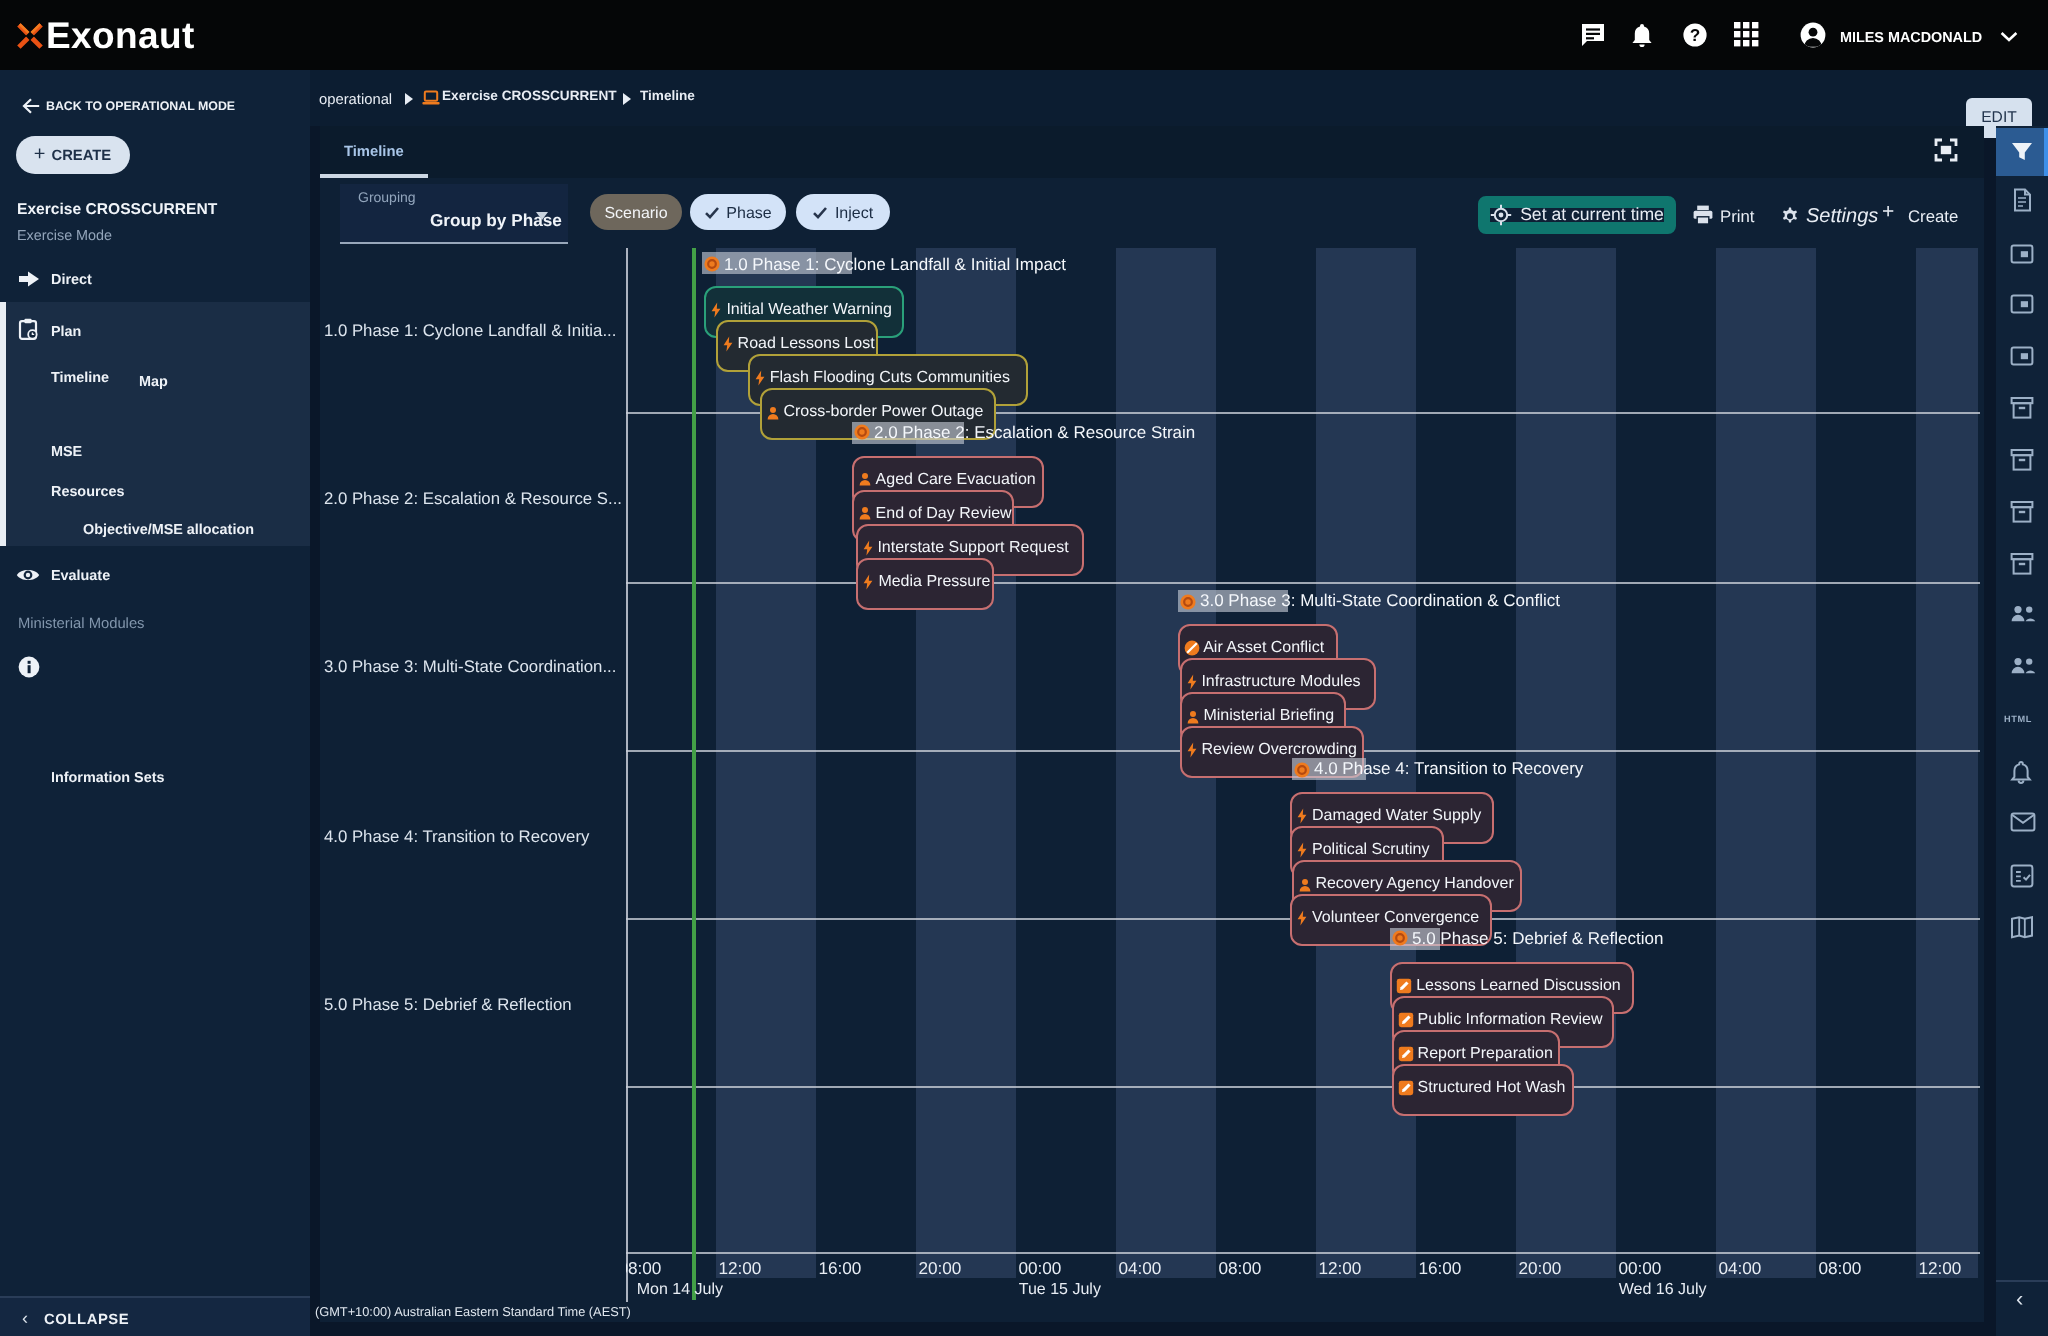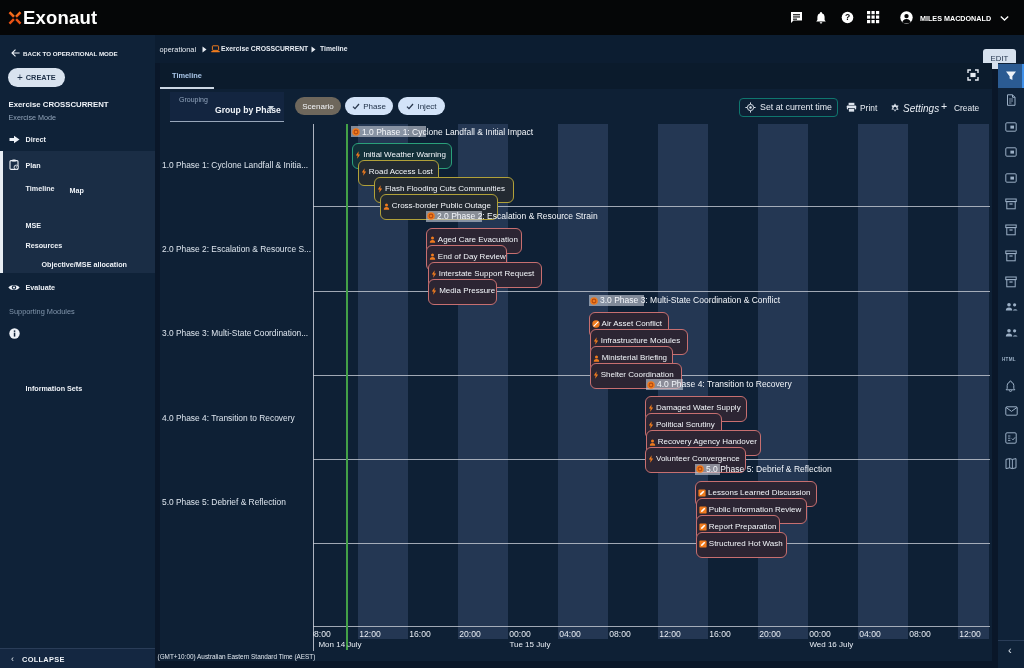--- a/index.html
+++ b/index.html
@@ -144,21 +144,21 @@
 <div class="mitem" style="top:240.5px;">Resources</div>
 <div class="mitem" style="top:259.7px;padding-left:16px;">Objective/MSE allocation</div>
 <div class="abs" style="left:8px;top:283px;">
     <svg width="12" height="9" viewBox="0 0 12 9" style="">
       <path d="M0.4 4.5 C2.4 1.1 9.6 1.1 11.6 4.5 C9.6 7.9 2.4 7.9 0.4 4.5 Z" fill="#eef2f7"></path>
       <circle cx="6" cy="4.5" r="2.2" fill="#13263d"></circle>
       <circle cx="6" cy="4.5" r="1.1" fill="#eef2f7"></circle>
     </svg>
   </div>
 <div class="mitem" style="top:283.2px;">Evaluate</div>
-<div class="t" style="left:9px;top:306.5px;font-size:7.4px;color:#8296ac;">Supporting Modules</div>
+<div class="t" style="left:9px;top:306.5px;font-size:7.4px;color:#8296ac;">Ministerial Modules</div>
 <div class="abs" style="left:8.5px;top:328px;">
     <svg width="11" height="11" viewBox="0 0 11 11" style="">
       <circle cx="5.5" cy="5.5" r="5.2" fill="#eef2f7"></circle>
       <rect x="4.8" y="4.6" width="1.5" height="4" fill="#0f2238"></rect>
       <rect x="4.8" y="2.4" width="1.5" height="1.5" fill="#0f2238"></rect>
     </svg>
   </div>
 <div class="mitem" style="top:336px;margin-top:48px;">Information Sets</div>
 <div class="abs" style="left:0;top:648.4px;width:155px;height:19.6px;background:#142741;border-top:1px solid #2a3d58;display:flex;align-items:center;">
     <span style="margin-left:11px;color:#dfe6ee;font-size:9px;">‹</span>
@@ -178,21 +178,21 @@
 <div class="t" style="left:179px;top:95.5px;font-size:7px;color:#92a5bc;">Grouping</div>
 <div class="t" style="left:179px;top:105px;font-size:8.6px;font-weight:bold;color:#f0f4f9;margin-left:36px;">Group by Phase</div>
 <div class="abs" style="left:268px;top:106px;width:0;height:0;border-left:3.5px solid transparent;border-right:3.5px solid transparent;border-top:4.5px solid #c9d3de;"></div>
 <div class="abs" style="left:295px;top:97px;width:46px;height:18px;background:#6e675c;border-radius:9px;display:flex;align-items:center;justify-content:center;font-size:8px;color:#f3f5f8;">Scenario</div>
 <div class="abs" style="left:345px;top:97px;width:48px;height:18px;background:#d3e3f8;border-radius:9px;display:flex;align-items:center;justify-content:center;gap:3px;font-size:8px;color:#1c2d44;"><svg width="8" height="7" viewBox="0 0 8 7" style="">
       <path d="M1 3.6 L3 5.6 L7 1" stroke="#27354c" stroke-width="1.3" fill="none"></path>
     </svg>Phase</div>
 <div class="abs" style="left:398px;top:97px;width:47px;height:18px;background:#d3e3f8;border-radius:9px;display:flex;align-items:center;justify-content:center;gap:3px;font-size:8px;color:#1c2d44;"><svg width="8" height="7" viewBox="0 0 8 7" style="">
       <path d="M1 3.6 L3 5.6 L7 1" stroke="#27354c" stroke-width="1.3" fill="none"></path>
     </svg>Inject</div>
-<div class="abs" style="left:739px;top:98px;width:99px;height:18.5px;box-sizing:border-box;border:1px solid #0f766e;border-radius:4px;display:flex;align-items:center;justify-content:center;gap:4px;font-size:8.8px;color:#e8edf4;"><svg width="11" height="11" viewBox="0 0 11 11" style="">
+<div class="abs" style="left:739px;top:98px;width:99px;height:18.5px;box-sizing:border-box;border:6px solid #0f766e;border-radius:4px;display:flex;align-items:center;justify-content:center;gap:4px;font-size:8.8px;color:#e8edf4;"><svg width="11" height="11" viewBox="0 0 11 11" style="">
       <circle cx="5.5" cy="5.5" r="3.1" fill="none" stroke="#dbe2ec" stroke-width="1"></circle>
       <circle cx="5.5" cy="5.5" r="1.2" fill="#dbe2ec"></circle>
       <path d="M5.5 0.4 V2 M5.5 9 v1.6 M0.4 5.5 H2 M9 5.5 h1.6" stroke="#dbe2ec" stroke-width="1"></path>
     </svg>Set at current time</div>
 <div class="abs" style="left:846px;top:102px;">
     <svg width="11" height="11" viewBox="0 0 11 11" style="">
       <rect x="2.6" y="0.8" width="5.8" height="2.2" fill="#dbe2ec"></rect>
       <rect x="0.8" y="3.4" width="9.4" height="4" rx="0.8" fill="#dbe2ec"></rect>
       <rect x="2.6" y="6.4" width="5.8" height="3.6" fill="#dbe2ec" stroke="#0e2035" stroke-width="0.7"></rect>
     </svg>
@@ -257,34 +257,34 @@
 <div class="pill pg" style="left:352.2px;top:143.3px;width:99.5px;">
     <svg width="6" height="8" viewBox="0 0 6 8" style="">
       <path d="M3.6 0.3 L0.8 4.6 h1.8 L2.2 7.7 L5.2 3.4 H3.4 Z" fill="#ef7b1e"></path>
     </svg>
     <span>Initial Weather Warning</span>
   </div>
 <div class="pill py" style="left:357.8px;top:160.3px;width:81.4px;">
     <svg width="6" height="8" viewBox="0 0 6 8" style="">
       <path d="M3.6 0.3 L0.8 4.6 h1.8 L2.2 7.7 L5.2 3.4 H3.4 Z" fill="#ef7b1e"></path>
     </svg>
-    <span>Road Access Lost</span>
+    <span>Road Lessons Lost</span>
   </div>
 <div class="pill py" style="left:373.9px;top:177.3px;width:140px;">
     <svg width="6" height="8" viewBox="0 0 6 8" style="">
       <path d="M3.6 0.3 L0.8 4.6 h1.8 L2.2 7.7 L5.2 3.4 H3.4 Z" fill="#ef7b1e"></path>
     </svg>
     <span>Flash Flooding Cuts Communities</span>
   </div>
 <div class="pill py" style="left:379.7px;top:194.3px;width:118px;">
     <svg width="7" height="7" viewBox="0 0 7 7" style="">
       <circle cx="3.5" cy="2" r="1.5" fill="#ef7b1e"></circle>
       <path d="M0.8 6.7 a2.7 2.7 0 0 1 5.4 0 Z" fill="#ef7b1e"></path>
     </svg>
-    <span>Cross-border Public Outage</span>
+    <span>Cross-border Power Outage</span>
   </div>
 <div class="abs" style="left:426px;top:210.60000000000002px;width:56px;height:11px;background:rgba(198,204,214,0.62);"></div>
 <div class="bartxt" style="left:427px;top:210.60000000000002px;">
     <svg width="8" height="8" viewBox="0 0 8 8" style="">
       <circle cx="4" cy="4" r="3.8" fill="#ef7b1e"></circle>
       <circle cx="4" cy="4" r="1.9" fill="none" stroke="#b44a10" stroke-width="1.1"></circle>
     </svg>
     <span>2.0 Phase 2: Escalation &amp; Resource Strain</span>
   </div>
 <div class="pill pr" style="left:425.8px;top:227.60000000000002px;width:96px;">
@@ -338,21 +338,21 @@
     <svg width="7" height="7" viewBox="0 0 7 7" style="">
       <circle cx="3.5" cy="2" r="1.5" fill="#ef7b1e"></circle>
       <path d="M0.8 6.7 a2.7 2.7 0 0 1 5.4 0 Z" fill="#ef7b1e"></path>
     </svg>
     <span>Ministerial Briefing</span>
   </div>
 <div class="pill pr" style="left:589.7px;top:363.2px;width:92.5px;">
     <svg width="6" height="8" viewBox="0 0 6 8" style="">
       <path d="M3.6 0.3 L0.8 4.6 h1.8 L2.2 7.7 L5.2 3.4 H3.4 Z" fill="#ef7b1e"></path>
     </svg>
-    <span>Shelter Coordination</span>
+    <span>Review Overcrowding</span>
   </div>
 <div class="abs" style="left:646px;top:379.0px;width:37px;height:11px;background:rgba(198,204,214,0.62);"></div>
 <div class="bartxt" style="left:647px;top:379.0px;">
     <svg width="8" height="8" viewBox="0 0 8 8" style="">
       <circle cx="4" cy="4" r="3.8" fill="#ef7b1e"></circle>
       <circle cx="4" cy="4" r="1.9" fill="none" stroke="#b44a10" stroke-width="1.1"></circle>
     </svg>
     <span>4.0 Phase 4: Transition to Recovery</span>
   </div>
 <div class="pill pr" style="left:645px;top:396.0px;width:102px;">

